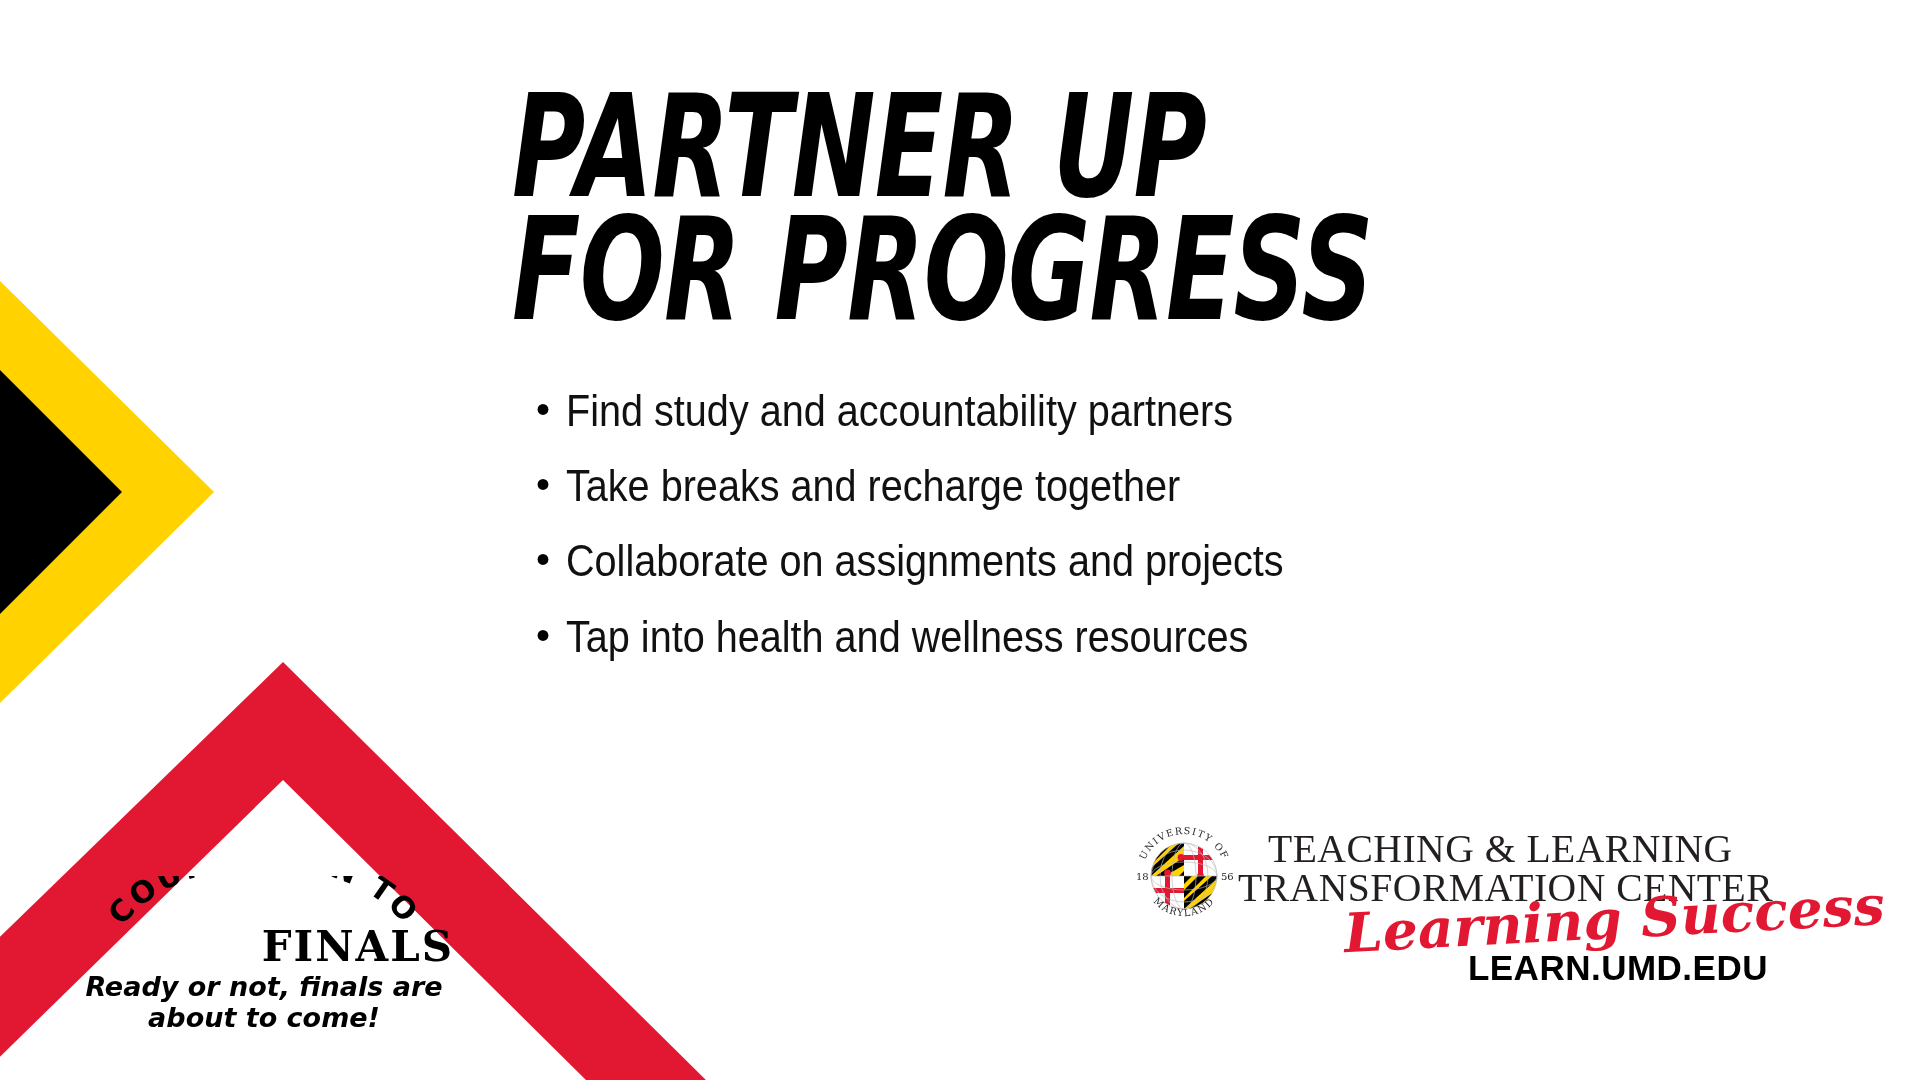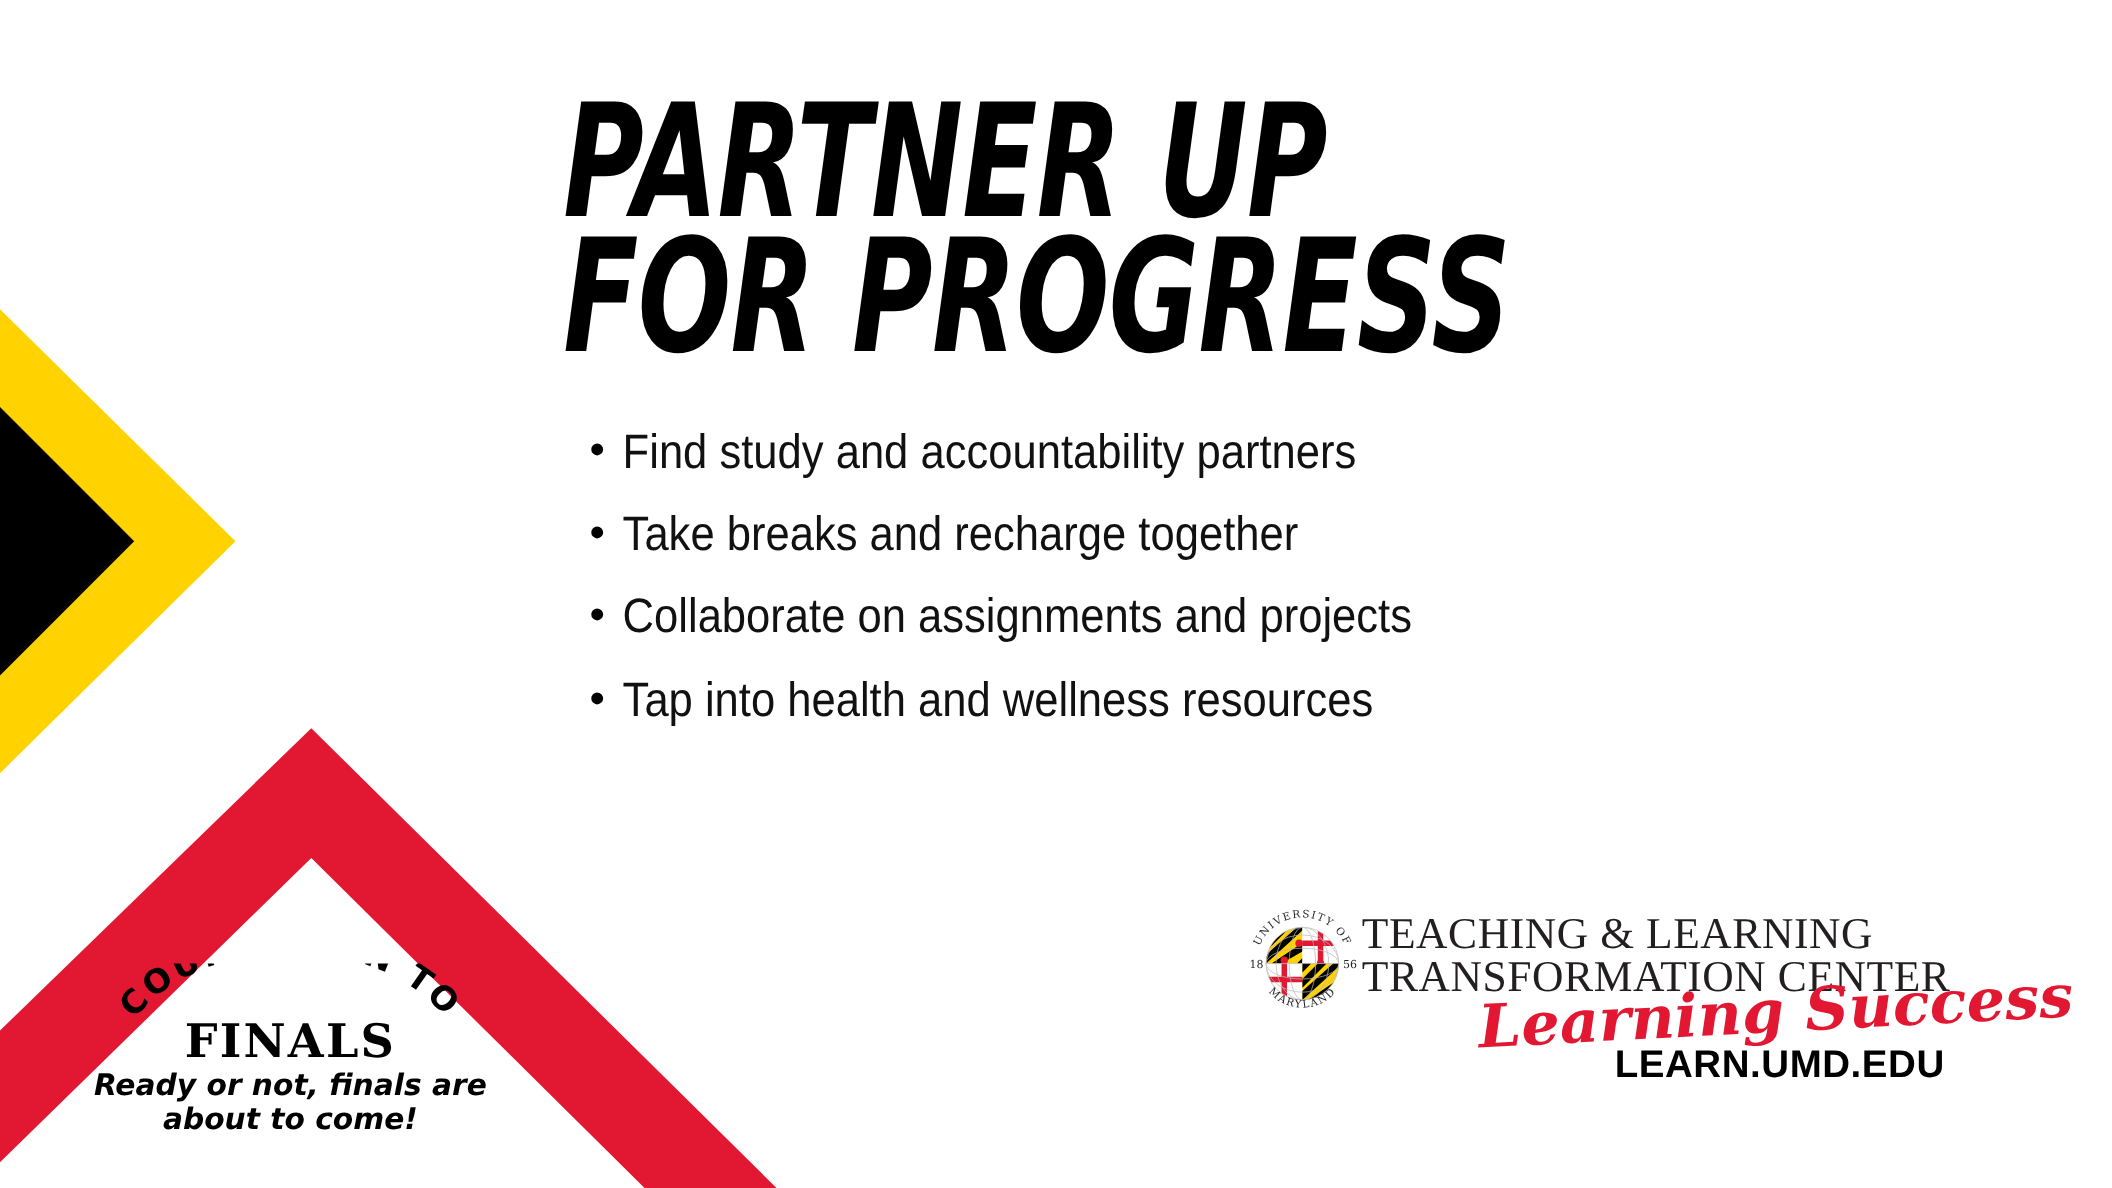--- a/index.html
+++ b/index.html
@@ -69,21 +69,21 @@
   #countdown-badge{
     position:absolute;
     left:74px; top:876px;
     width:380px; height:120px;
   }
   #badge-arc{ position:absolute; left:0; top:0; }
   #badge-finals{
     position:absolute;
     left:0; top:46px;
     width:380px;
-    text-align:center;
+    text-align:right;
     font-family:"DejaVu Serif", serif;
     font-weight:700;
     font-size:42px;
     letter-spacing:2px;
     color:#000;
   }
   #badge-tagline{
     position:absolute;
     left:0; top:95px;
     width:380px;
@@ -99,20 +99,21 @@
   #tltc-logo{
     position:absolute;
     left:1130px; top:818px;
     width:640px; height:180px;
   }
   #umd-seal{ position:absolute; left:2px; top:6px; }
   #tltc-wordmark{
     position:absolute;
     left:108px; top:12px;
     width:530px;
+    text-align:center;
   }
   .tltc-line{
     font-family:"Liberation Serif", serif;
     font-size:40px;
     line-height:0.97;
     letter-spacing:0.5px;
     color:#231f20;
     white-space:nowrap;
     transform:scaleX(0.99);
     transform-origin:left center;

